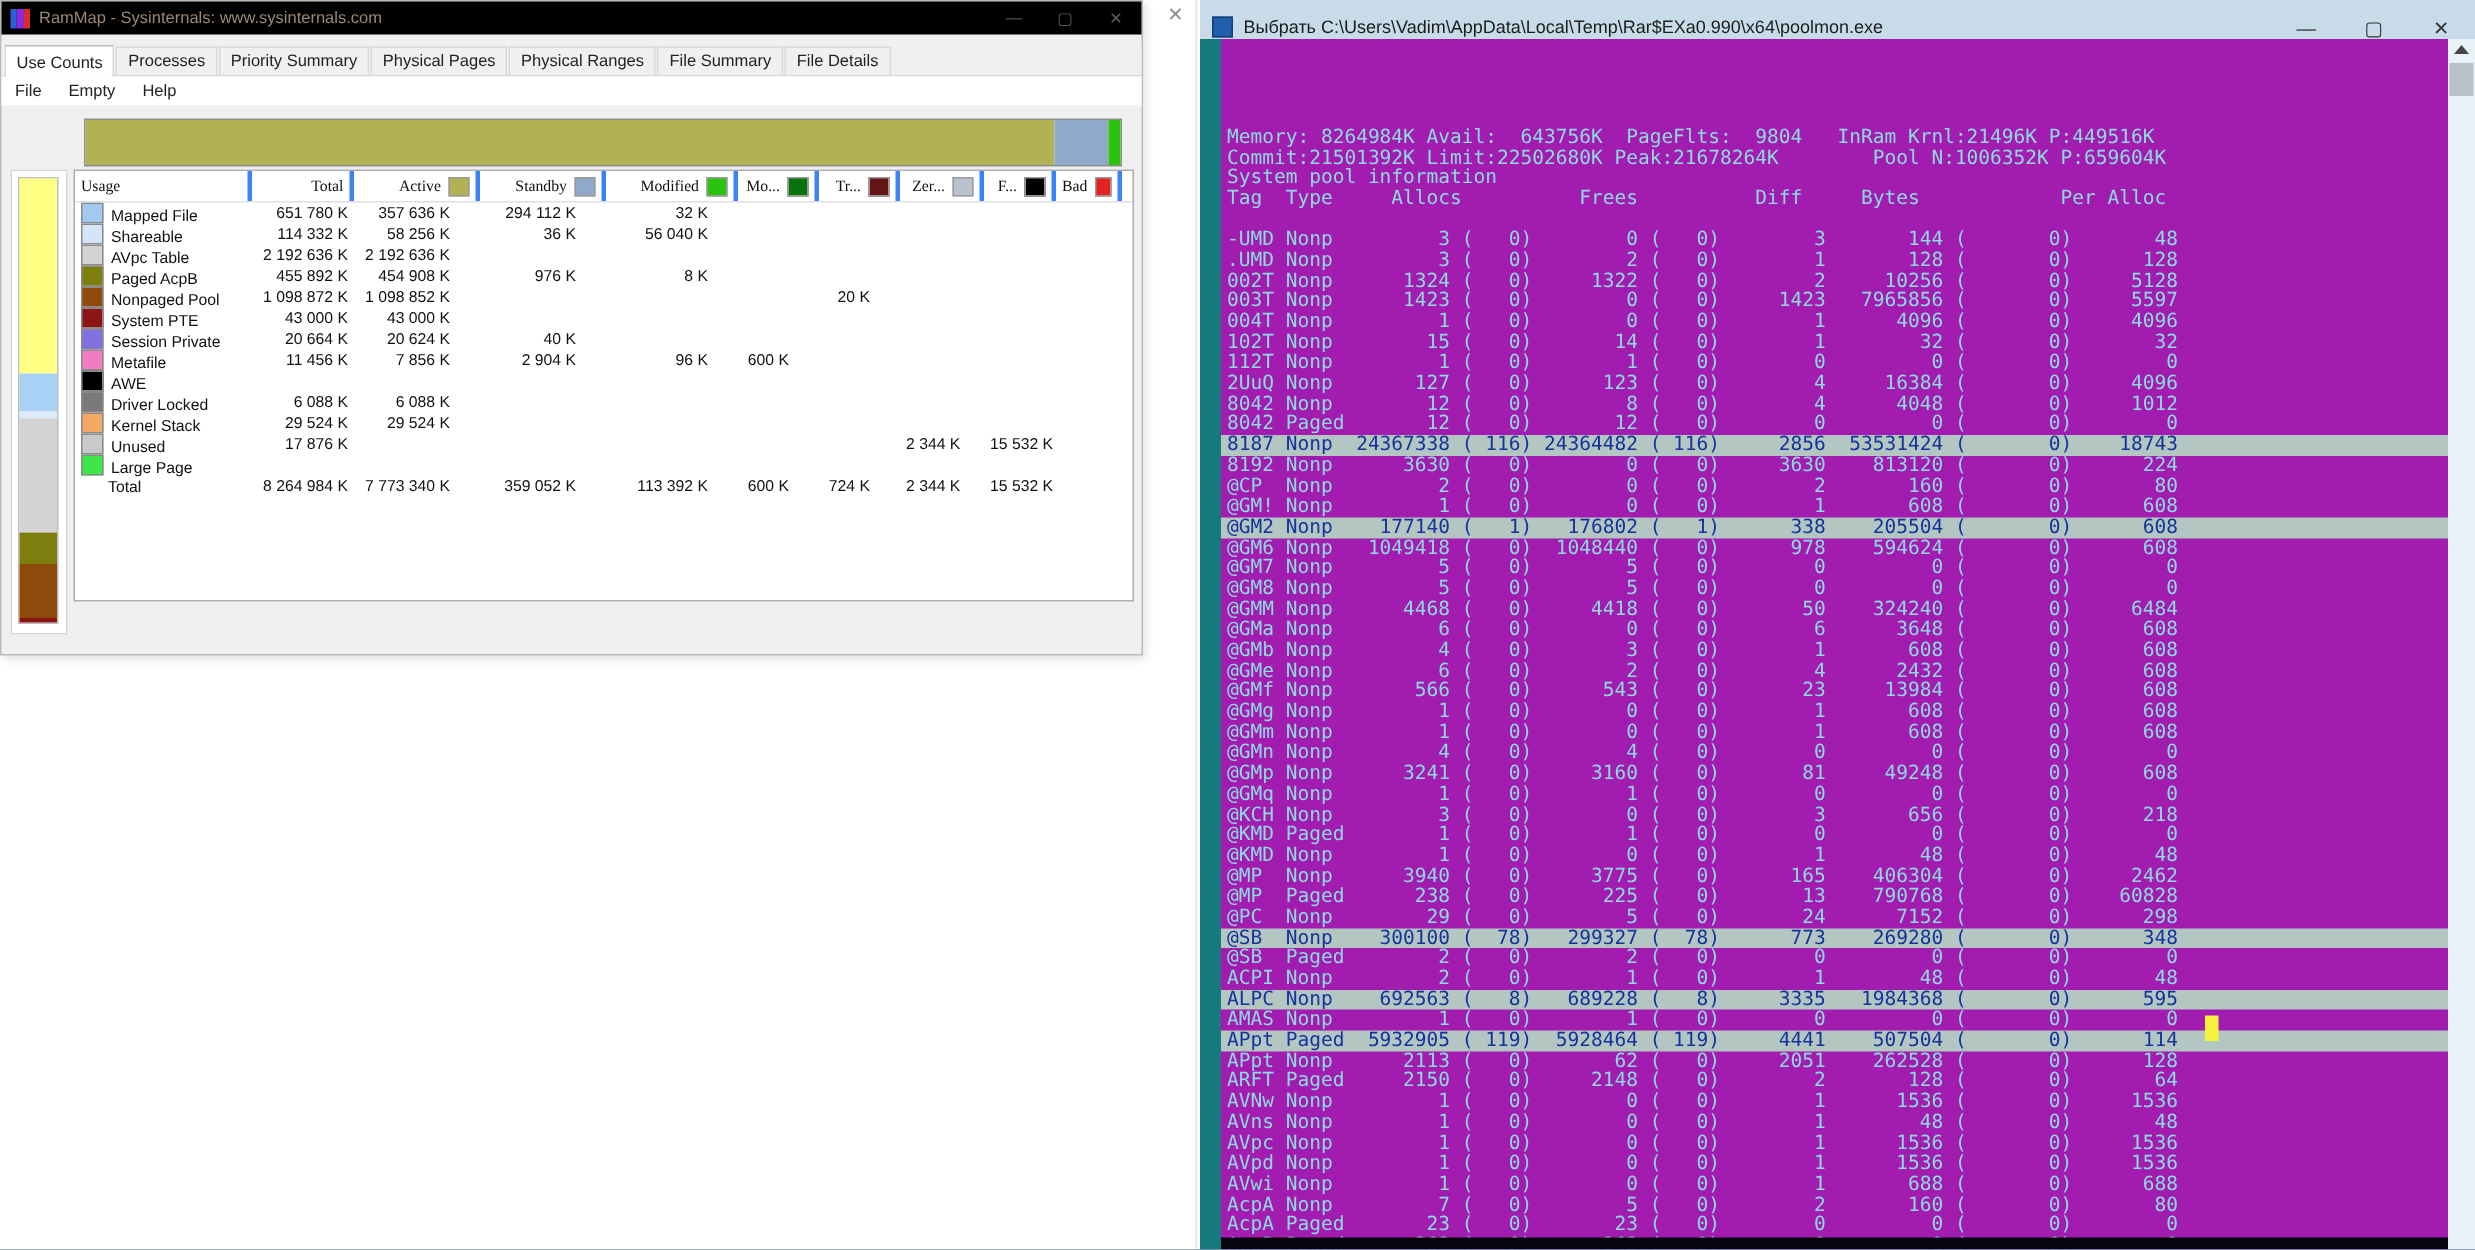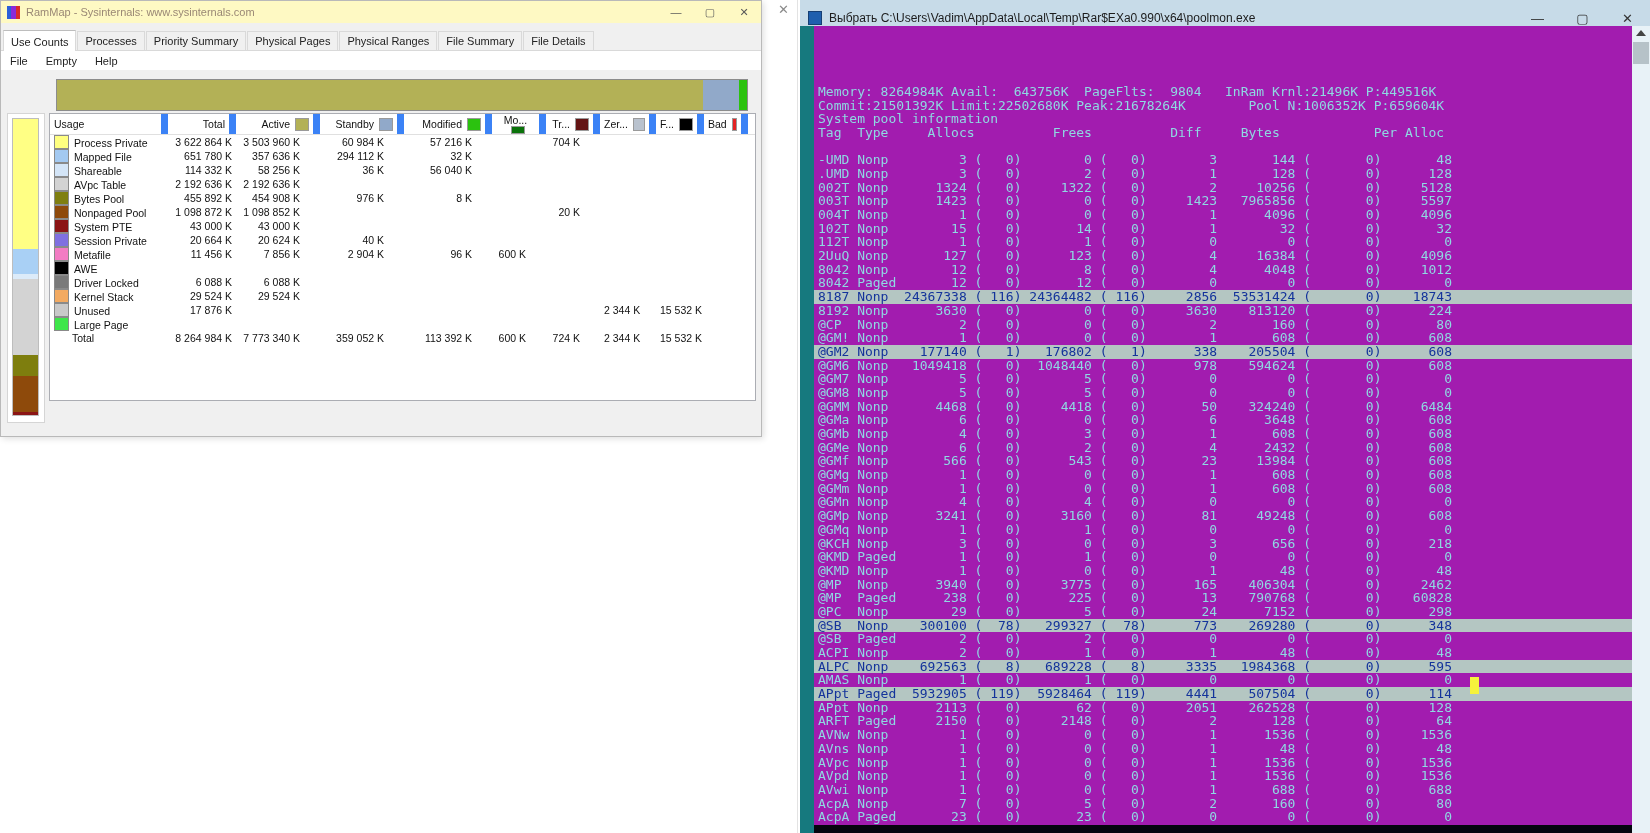--- a/index.html
+++ b/index.html
@@ -4,21 +4,21 @@
 <style>
   html,body{margin:0;padding:0;background:#9aa0a6;font-family:"Liberation Sans",sans-serif;}
   #stage{position:relative;width:1650px;height:833px;background:#ffffff;overflow:hidden;}
 
   
   #bg-window{position:absolute;left:0;top:0;width:797px;height:833px;background:#ffffff;border-right:1px solid #e3e3e3;}
   #bg-close{position:absolute;right:8px;top:2px;color:#8a8a8a;font-size:13px;}
 
   
   #rammap{position:absolute;left:0;top:0;width:762px;height:437px;background:#f0f0f0;border:1px solid #b9b9b9;box-sizing:border-box;box-shadow:2px 2px 6px rgba(0,0,0,.12);}
-  #rm-titlebar{position:relative;height:22px;background:#fef9c3;display:flex;align-items:center;justify-content:center;}
+  #rm-titlebar{position:relative;height:22px;background:#000000;display:flex;align-items:center;justify-content:center;}
   #rm-icon{width:13px;height:13px;margin:0 6px 0 6px;display:flex;}
   #rm-icon i{flex:1;display:block;}
   #rm-title{font-size:11px;color:#9a8875;flex:1;white-space:nowrap;overflow:hidden;}
   .rm-btn{width:34px;height:22px;display:flex;align-items:center;justify-content:center;color:#5a5a5a;font-size:11px;}
   #rm-menubar{height:19px;background:#ffffff;display:flex;align-items:center;border-bottom:1px solid #f0f0f0;}
   .menu-item{font-size:11px;color:#222;padding:0 9px;}
   #rm-tabs{height:22px;margin-top:5px;display:flex;align-items:flex-end;padding-left:2px;background:#f0f0f0;border-bottom:1px solid #d9d9d9;}
   .tab{font-size:11px;color:#222;background:#f0f0f0;border:1px solid #d9d9d9;border-bottom:none;padding:3px 7px 3px 7px;margin-right:1px;white-space:nowrap;}
   .tab.active{background:#ffffff;position:relative;padding-top:5px;top:1px;border-top:1px solid #bdbdbd;}
   
@@ -26,24 +26,24 @@
   #usage-bar-wrap .seg{height:100%;}
   
   #side-panel{position:absolute;left:6px;top:112px;width:36px;height:308px;background:#ffffff;border:1px solid #d5d5d5;}
   #side-bar{position:absolute;left:4px;top:4px;width:25px;height:296px;border:1px solid #bdbdbd;display:flex;flex-direction:column;}
   #side-bar .seg{width:100%;}
   
   #rm-table{position:absolute;left:48px;top:112px;width:707px;height:288px;background:#ffffff;border:1px solid #abadb3;box-sizing:border-box;overflow:hidden;}
   .rt-row{display:flex;height:14px;align-items:center;font-size:10.5px;color:#111;}
   .rt-head{height:20px;border-bottom:1px solid #e0e0e0;align-items:center;}
   .rt-cell{box-sizing:border-box;padding:0 4px;white-space:nowrap;overflow:hidden;}
-  .rt-head .rt-cell{border-right:7px solid #3b82f6;height:100%;display:flex;align-items:center;}
+  .rt-head .rt-cell{border-right:3px solid #3b82f6;height:100%;display:flex;align-items:center;font-family:Liberation Serif, serif;}
   .rt-head .lab{flex:1;}
   .c0{width:118px;} .c1{width:68px;} .c2{width:84px;} .c3{width:84px;} .c4{width:88px;}
-  .c5{width:54px;flex-direction:column;} .c6{width:54px;} .c7{width:56px;} .c8{width:48px;} .c9{width:44px;}
+  .c5{width:54px;} .c6{width:54px;} .c7{width:56px;} .c8{width:48px;} .c9{width:44px;}
   .num{text-align:right;}
   .numsw{padding-right:20px;}
   .swatch{display:inline-block;width:12px;height:11px;border:1px solid #9a9a9a;vertical-align:middle;}
   .rowsw{width:13px;height:12px;border:1px solid #8a8a8a;display:inline-block;margin-right:5px;vertical-align:-2px;}
   .rowsw.none{border:none;background:transparent;}
 
   
   #console{position:absolute;left:800px;top:0;width:850px;height:833px;background:#0c2da6;}
   #con-titlebar{height:36px;background:#c7dbe8;display:flex;align-items:center;}
   #con-icon{width:12px;height:12px;background:#1f5fae;border:1px solid #163f74;margin:0 7px 0 8px;}
@@ -147,32 +147,20 @@
             <span class="lab num">F...</span>
             <span class="swatch" style="background: rgb(0, 0, 0); margin-left: 5px;"></span>
           </div>
           <div class="rt-cell c9">
             <span class="lab num">Bad</span>
             <span class="swatch" style="background: rgb(228, 34, 34); margin-left: 5px;"></span>
           </div>
         </div>
       <div id="rt-body">
           <div class="rt-row">
-            <div class="rt-cell c0"><span class="rowsw" style="background: rgb(255, 255, 128);"></span><span>Process Private</span></div>
-            <div class="rt-cell num c1">3 622 864 K</div>
-            <div class="rt-cell num c2 numsw">3 503 960 K</div>
-            <div class="rt-cell num c3 numsw">60 984 K</div>
-            <div class="rt-cell num c4 numsw">57 216 K</div>
-            <div class="rt-cell num c5 numsw"></div>
-            <div class="rt-cell num c6 numsw">704 K</div>
-            <div class="rt-cell num c7 numsw"></div>
-            <div class="rt-cell num c8 numsw"></div>
-            <div class="rt-cell num c9 numsw"></div>
-          </div>
-          <div class="rt-row">
             <div class="rt-cell c0"><span class="rowsw" style="background: rgb(163, 201, 241);"></span><span>Mapped File</span></div>
             <div class="rt-cell num c1">651 780 K</div>
             <div class="rt-cell num c2 numsw">357 636 K</div>
             <div class="rt-cell num c3 numsw">294 112 K</div>
             <div class="rt-cell num c4 numsw">32 K</div>
             <div class="rt-cell num c5 numsw"></div>
             <div class="rt-cell num c6 numsw"></div>
             <div class="rt-cell num c7 numsw"></div>
             <div class="rt-cell num c8 numsw"></div>
             <div class="rt-cell num c9 numsw"></div>
@@ -195,21 +183,21 @@
             <div class="rt-cell num c2 numsw">2 192 636 K</div>
             <div class="rt-cell num c3 numsw"></div>
             <div class="rt-cell num c4 numsw"></div>
             <div class="rt-cell num c5 numsw"></div>
             <div class="rt-cell num c6 numsw"></div>
             <div class="rt-cell num c7 numsw"></div>
             <div class="rt-cell num c8 numsw"></div>
             <div class="rt-cell num c9 numsw"></div>
           </div>
           <div class="rt-row">
-            <div class="rt-cell c0"><span class="rowsw" style="background: rgb(127, 127, 16);"></span><span>Bytes Pool</span></div>
+            <div class="rt-cell c0"><span class="rowsw" style="background: rgb(127, 127, 16);"></span><span>Paged AcpB</span></div>
             <div class="rt-cell num c1">455 892 K</div>
             <div class="rt-cell num c2 numsw">454 908 K</div>
             <div class="rt-cell num c3 numsw">976 K</div>
             <div class="rt-cell num c4 numsw">8 K</div>
             <div class="rt-cell num c5 numsw"></div>
             <div class="rt-cell num c6 numsw"></div>
             <div class="rt-cell num c7 numsw"></div>
             <div class="rt-cell num c8 numsw"></div>
             <div class="rt-cell num c9 numsw"></div>
           </div>

